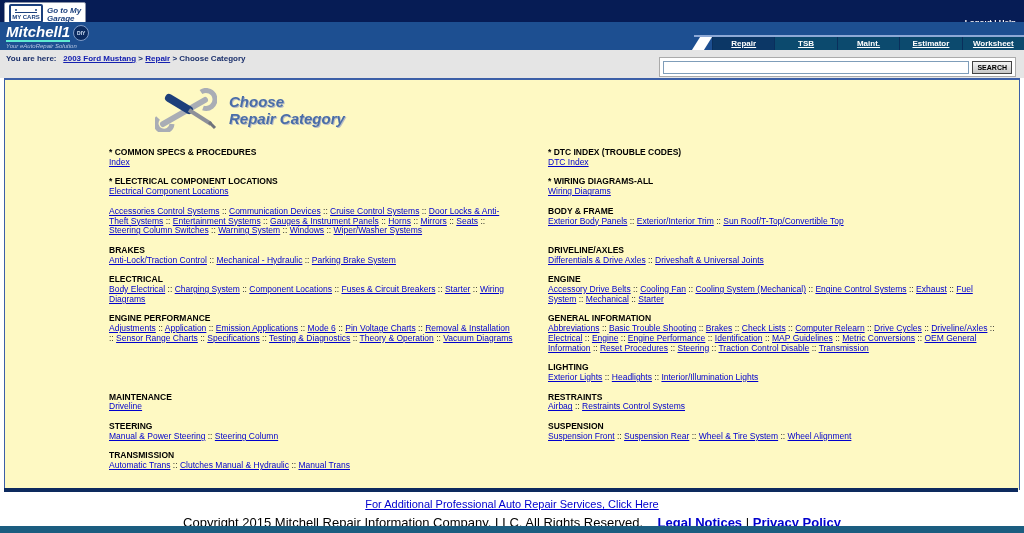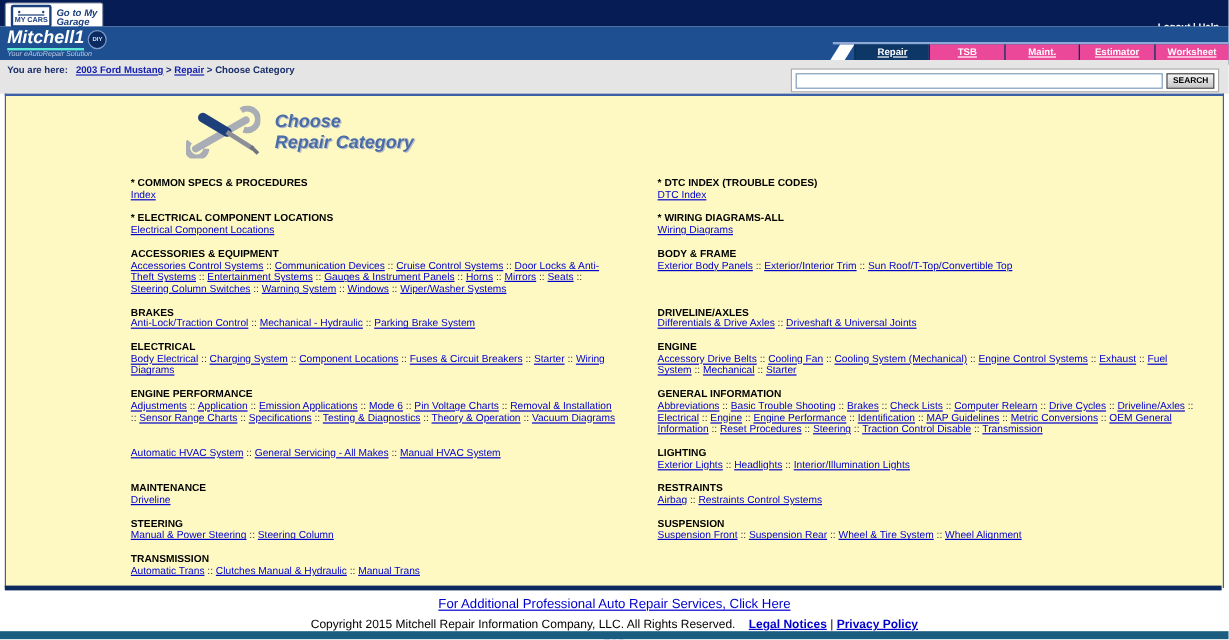--- a/index.html
+++ b/index.html
@@ -24,21 +24,21 @@
   #logo{position:absolute;left:6px;top:2px;cursor:pointer;}
   #logo-row{display:flex;align-items:center;gap:3px;}
   #logo-text{font-size:15px;font-weight:bold;font-style:italic;color:#fff;
     border-bottom:2px solid #5eead4;padding-bottom:0;line-height:16px;}
   #logo-badge{width:14px;height:14px;border-radius:50%;background:#0a2a60;border:1px solid #7f9cc9;
     color:#cfe0f5;font-size:5px;font-weight:bold;display:flex;align-items:center;justify-content:center;}
   #logo-tagline{font-size:6px;font-style:italic;color:#b9c8e4;margin-top:1px;}
   #tab-accent{position:absolute;right:0;bottom:13px;width:330px;height:2px;background:#8ea9d6;}
   #tab-slash{position:absolute;right:316px;bottom:0;width:12px;height:13px;background:#fff;transform:skewX(-32deg);}
   #nav-tabs{position:absolute;right:0;bottom:0;width:312px;height:13px;display:flex;}
-  .tab{flex:1;text-align:center;background:#ec4899;border-left:1px solid #0a2f5c;cursor:pointer;
+  .tab{flex:1;text-align:center;background:#0c4a6e;border-left:1px solid #0a2f5c;cursor:pointer;
     display:flex;align-items:center;justify-content:center;}
   .tab.active{background:#0c3766;}
   .tab span{color:#fff;font-weight:bold;font-size:8px;text-decoration:underline;}
   #tab-underbar{position:absolute;right:0;top:50px;width:312px;height:4px;background:#0c3766;}
   
   #crumb-row{position:absolute;left:0;top:50px;width:1024px;height:28px;background:#e5e5e5;}
   #breadcrumb{position:absolute;left:6px;top:4px;font-size:8px;color:#1a2f6b;}
   #breadcrumb .prefix{font-weight:bold;color:#1a2f6b;}
   #breadcrumb a{color:#1520b0;font-weight:bold;text-decoration:underline;cursor:pointer;}
   #breadcrumb .bc-sep{font-weight:bold;color:#1a2f6b;}
@@ -59,21 +59,21 @@
   .cat-cell{font-size:8.5px;line-height:9.7px;}
   .cat-cell.left{width:406px;margin-right:33px;}
   .cat-cell.right{width:452px;}
   .cat-heading{font-weight:bold;color:#000;}
   .cat-link{color:#0000cd;text-decoration:underline;cursor:pointer;}
   .sep{color:#222;}
   
   #footer-bar{position:absolute;left:4px;top:488px;width:1014px;height:4px;background:#0d2a5e;}
   #footer-text{position:absolute;left:0;top:494px;width:1024px;text-align:center;}
   #services-link{font-size:11px;color:#0000cd;text-decoration:underline;cursor:pointer;}
-  #copyright-line{font-size:10px;color:#000;margin-top:3px;}
+  #copyright-line{font-size:13px;color:#000;margin-top:3px;}
   #copyright-line a{color:#0000cd;text-decoration:underline;font-weight:bold;cursor:pointer;}
   #top-link{display:inline-block;margin-top:3px;font-size:9px;font-weight:bold;color:#0000cd;
     text-decoration:underline;cursor:pointer;}
   #bottom-strip{position:absolute;left:0;bottom:0;width:1024px;height:7px;background:#1b5d80;}
 </style>
 </head>
 <body>
 
 <div id="viewport">
 
@@ -175,21 +175,20 @@
             <div class="cat-heading">* ELECTRICAL COMPONENT LOCATIONS</div>
             <div class="cat-links"><a class="cat-link">Electrical Component Locations</a></div>
           </div>
           <div class="cat-cell right">
             <div class="cat-heading">* WIRING DIAGRAMS-ALL</div>
             <div class="cat-links"><a class="cat-link">Wiring Diagrams</a></div>
           </div>
         </div>
         <div class="cat-row">
           <div class="cat-cell left">
-            <div class="cat-heading">ACCESSORIES &amp; EQUIPMENT</div>
             <div class="cat-links"><a class="cat-link">Accessories Control Systems</a><span class="sep"> :: </span><a class="cat-link">Communication Devices</a><span class="sep"> :: </span><a class="cat-link">Cruise Control Systems</a><span class="sep"> :: </span><a class="cat-link">Door Locks &amp; Anti-Theft Systems</a><span class="sep"> :: </span><a class="cat-link">Entertainment Systems</a><span class="sep"> :: </span><a class="cat-link">Gauges &amp; Instrument Panels</a><span class="sep"> :: </span><a class="cat-link">Horns</a><span class="sep"> :: </span><a class="cat-link">Mirrors</a><span class="sep"> :: </span><a class="cat-link">Seats</a><span class="sep"> :: </span><a class="cat-link">Steering Column Switches</a><span class="sep"> :: </span><a class="cat-link">Warning System</a><span class="sep"> :: </span><a class="cat-link">Windows</a><span class="sep"> :: </span><a class="cat-link">Wiper/Washer Systems</a></div>
           </div>
           <div class="cat-cell right">
             <div class="cat-heading">BODY &amp; FRAME</div>
             <div class="cat-links"><a class="cat-link">Exterior Body Panels</a><span class="sep"> :: </span><a class="cat-link">Exterior/Interior Trim</a><span class="sep"> :: </span><a class="cat-link">Sun Roof/T-Top/Convertible Top</a></div>
           </div>
         </div>
         <div class="cat-row">
           <div class="cat-cell left">
             <div class="cat-heading">BRAKES</div>
@@ -215,21 +214,20 @@
             <div class="cat-heading">ENGINE PERFORMANCE</div>
             <div class="cat-links"><a class="cat-link">Adjustments</a><span class="sep"> :: </span><a class="cat-link">Application</a><span class="sep"> :: </span><a class="cat-link">Emission Applications</a><span class="sep"> :: </span><a class="cat-link">Mode 6</a><span class="sep"> :: </span><a class="cat-link">Pin Voltage Charts</a><span class="sep"> :: </span><a class="cat-link">Removal &amp; Installation</a><span class="sep"> :: </span><a class="cat-link">Sensor Range Charts</a><span class="sep"> :: </span><a class="cat-link">Specifications</a><span class="sep"> :: </span><a class="cat-link">Testing &amp; Diagnostics</a><span class="sep"> :: </span><a class="cat-link">Theory &amp; Operation</a><span class="sep"> :: </span><a class="cat-link">Vacuum Diagrams</a></div>
           </div>
           <div class="cat-cell right">
             <div class="cat-heading">GENERAL INFORMATION</div>
             <div class="cat-links"><a class="cat-link">Abbreviations</a><span class="sep"> :: </span><a class="cat-link">Basic Trouble Shooting</a><span class="sep"> :: </span><a class="cat-link">Brakes</a><span class="sep"> :: </span><a class="cat-link">Check Lists</a><span class="sep"> :: </span><a class="cat-link">Computer Relearn</a><span class="sep"> :: </span><a class="cat-link">Drive Cycles</a><span class="sep"> :: </span><a class="cat-link">Driveline/Axles</a><span class="sep"> :: </span><a class="cat-link">Electrical</a><span class="sep"> :: </span><a class="cat-link">Engine</a><span class="sep"> :: </span><a class="cat-link">Engine Performance</a><span class="sep"> :: </span><a class="cat-link">Identification</a><span class="sep"> :: </span><a class="cat-link">MAP Guidelines</a><span class="sep"> :: </span><a class="cat-link">Metric Conversions</a><span class="sep"> :: </span><a class="cat-link">OEM General Information</a><span class="sep"> :: </span><a class="cat-link">Reset Procedures</a><span class="sep"> :: </span><a class="cat-link">Steering</a><span class="sep"> :: </span><a class="cat-link">Traction Control Disable</a><span class="sep"> :: </span><a class="cat-link">Transmission</a></div>
           </div>
         </div>
         <div class="cat-row">
           <div class="cat-cell left">
-            <div class="cat-links"><a class="cat-link">Automatic HVAC System</a><span class="sep"> :: </span><a class="cat-link">General Servicing - All Makes</a><span class="sep"> :: </span><a class="cat-link">Manual HVAC System</a></div>
           </div>
           <div class="cat-cell right">
             <div class="cat-heading">LIGHTING</div>
             <div class="cat-links"><a class="cat-link">Exterior Lights</a><span class="sep"> :: </span><a class="cat-link">Headlights</a><span class="sep"> :: </span><a class="cat-link">Interior/Illumination Lights</a></div>
           </div>
         </div>
         <div class="cat-row">
           <div class="cat-cell left">
             <div class="cat-heading">MAINTENANCE</div>
             <div class="cat-links"><a class="cat-link">Driveline</a></div>

